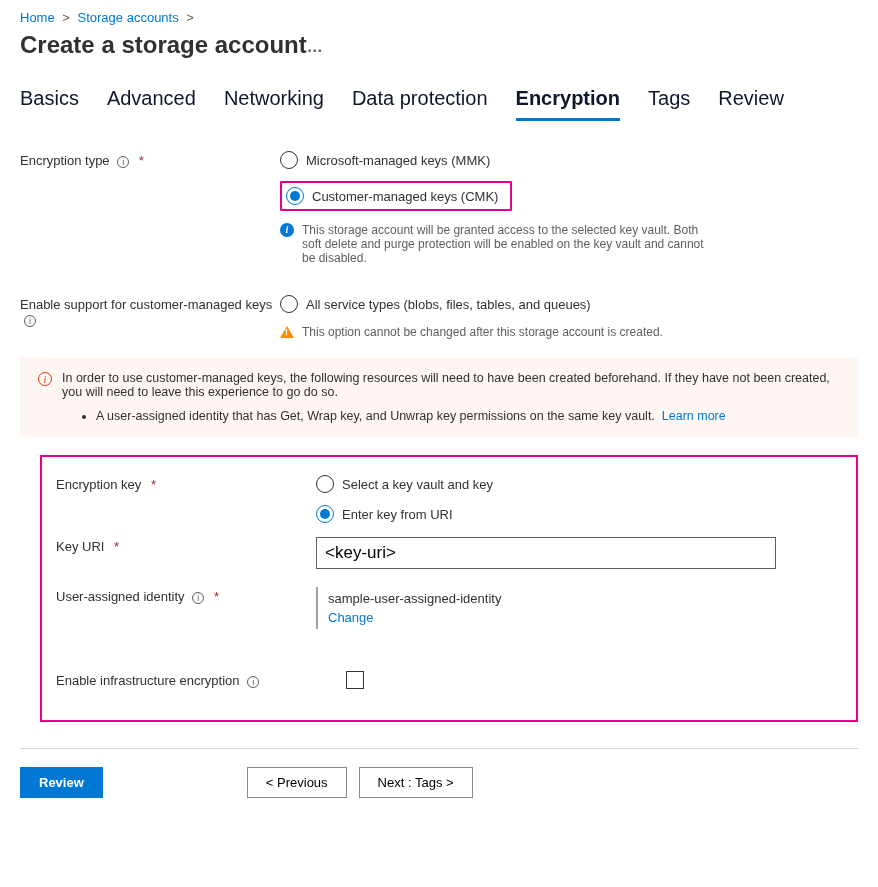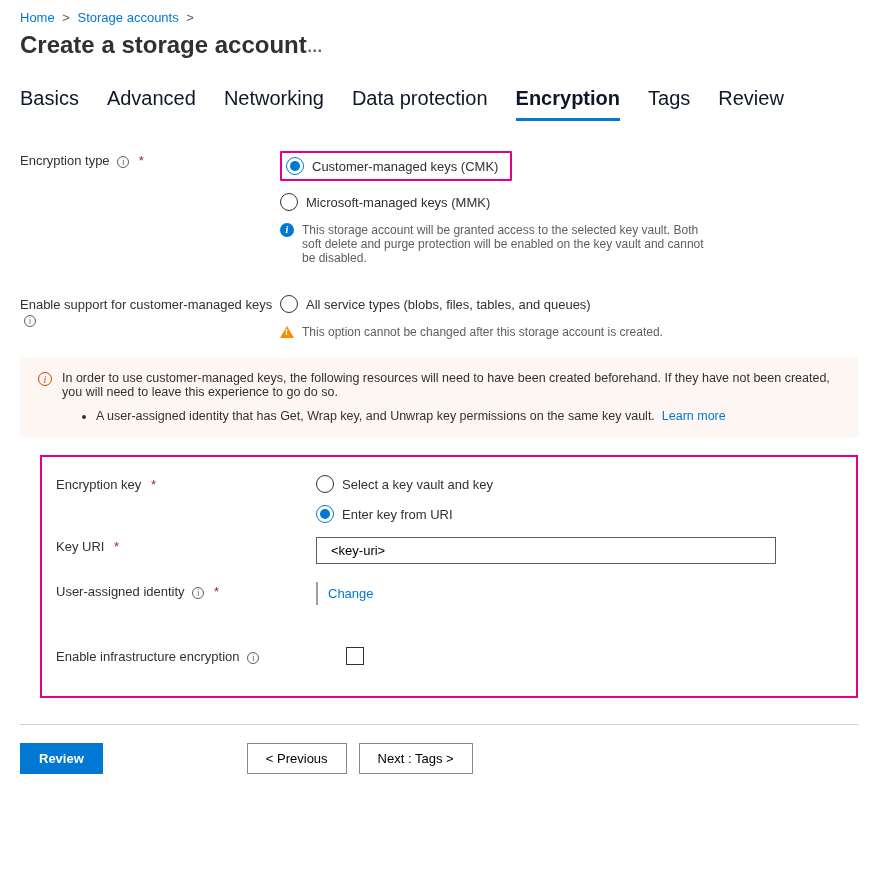--- a/index.html
+++ b/index.html
@@ -47,21 +47,21 @@
   }
   .callout-icon {
     width: 14px; height: 14px; border: 1px solid #d83b01; border-radius: 50%;
     color: #d83b01; font-size: 10px; line-height: 13px; text-align: center;
     flex-shrink: 0; font-style: italic; font-family: Georgia, serif; margin-top: 1px;
   }
   .callout ul { margin-top: 10px; padding-left: 34px; }
   .callout a { color: #0078d4; text-decoration: none; margin-top: 12px; }
   .section-highlight { border: 2px solid #e3008c; padding: 18px 14px 28px 14px; margin-left: 20px; }
   .text-input {
-    width: 460px; border: 1px solid #605e5c; padding: 5px 14px; font-size: 13px;
+    width: 460px; border: 1px solid #605e5c; padding: 5px 8px; font-size: 17px;
     font-family: inherit;
   }
   .identity-block { border-left: 2px solid #a19f9d; padding: 4px 0 4px 10px; }
   .identity-name { font-size: 13px; margin-bottom: 4px; }
   .change-link { color: #0078d4; font-size: 13px; text-decoration: none; cursor: pointer; }
   .checkbox {
     width: 18px; height: 18px; border: 1px solid #323130; display: inline-block; cursor: pointer;
   }
   .footer-sep { border: none; border-top: 1px solid #d2d0ce; margin: 26px 0 18px 0; }
   .footer-btns { display: flex; gap: 12px; }
@@ -95,30 +95,30 @@
 </div>
 
 <div class="form-row">
   <div class="label-col">
     <span>Encryption type</span>
     <span class="info-icon-inline">i</span>
     <span class="req">*</span>
   </div>
   <div class="field-col">
     <div class="radio-row">
+      <span class="radio-outer"></span>
+      <span class="radio-label">Microsoft-managed keys (MMK)</span>
+    </div>
+    <div class="radio-row">
       <span class="highlight-red">
         <span class="radio-outer selected">
             <span class="radio-inner"></span>
           </span>
         <span class="radio-label">Customer-managed keys (CMK)</span>
       </span>
-    </div>
-    <div class="radio-row">
-      <span class="radio-outer"></span>
-      <span class="radio-label">Microsoft-managed keys (MMK)</span>
     </div>
     <div class="info-block">
       <span class="info-circle">i</span>
       <span>This storage account will be granted access to the selected key vault. Both soft delete and purge protection will be enabled on the key vault and cannot be disabled.</span>
     </div>
   </div>
 </div>
 
 <div style="height: 22px;"></div>
 
@@ -184,20 +184,21 @@
   </div>
 
   <div class="form-row" style="margin-bottom: 42px;">
     <div class="label-col">
       <span>User-assigned identity</span>
       <span class="info-icon-inline">i</span>
       <span class="req">*</span>
     </div>
     <div class="field-col">
       <div class="identity-block">
+        <div class="identity-name">sample-user-assigned-identity</div>
         <a class="change-link">Change</a>
       </div>
     </div>
   </div>
 
   <div class="form-row" style="margin-bottom: 0;">
     <div class="label-col" style="width: 290px;">
       <span>Enable infrastructure encryption</span>
       <span class="info-icon-inline">i</span>
     </div>

